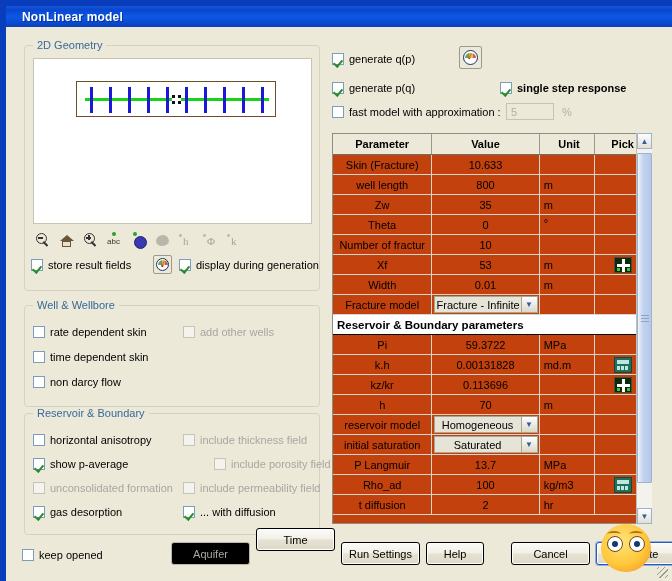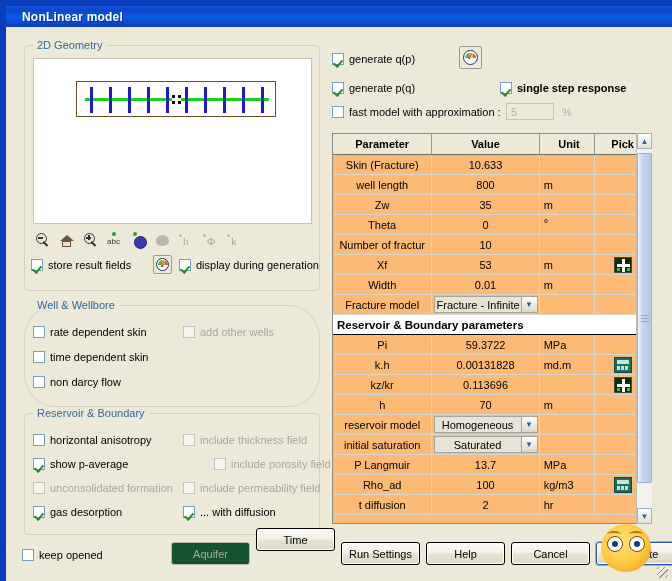--- a/index.html
+++ b/index.html
@@ -96,32 +96,32 @@
   }
 
   
   .btn{
     position:absolute;box-sizing:border-box;
     background:linear-gradient(180deg,#fbfbf8 0%,#f2f0e6 48%,#e6e2d2 52%,#ded9c6 100%);
     border:1px solid #000;border-radius:3px;
     font-size:11px;color:#000;display:flex;align-items:center;justify-content:center;
     box-shadow:inset 0 0 0 1px #fff;
   }
-  .btn.dis{color:#aaa6a0;border-color:#bcb8ac;background:#14532d;box-shadow:none;}
+  .btn.dis{color:#aaa6a0;border-color:#bcb8ac;background:#000000;box-shadow:none;}
   .btn.def{border:1px solid #2b57b5;box-shadow:inset 0 0 0 1px #fff,0 0 0 1px #8fb0e6;}
 
   
   .numfield{
     position:absolute;box-sizing:border-box;background:#ece9d8;border:1px solid #c6c2b4;
     color:#b3afa6;font-size:11px;display:flex;align-items:center;padding-left:4px;
   }
 
   
   .grid{
-    position:absolute;background:#fdba74;border:1px solid #8d8d85;box-sizing:border-box;
+    position:absolute;background:#c2410c;border:1px solid #8d8d85;box-sizing:border-box;
     overflow:hidden;
   }
   .grow{display:flex;height:20px;box-sizing:border-box;border-bottom:1px solid #d6d6ce;}
   .grow.hdr{
     height:21px;background:#ece9d8;font-weight:bold;border-bottom:1px solid #6f6f68;
   }
   .grow.section{height:20px;background:#fff;border-bottom:1px solid #000000;}
   .gc{box-sizing:border-box;display:flex;align-items:center;justify-content:center;
       border-right:1px solid #d6d6ce;overflow:hidden;white-space:nowrap;font-size:11px;}
   .grow.hdr .gc{border-right:1px solid #9a9a92;justify-content:center;}
@@ -267,21 +267,21 @@
         <span class="dial"></span>
           <span class="arc"></span>
       </div>
 
       <div class="cb" style="left:154px;top:213px;">
         <span class="box on"></span>
         <span class="lbl">display during generation</span>
       </div>
     </div>
 
-    <div class="group" style="left:18px;top:278px;width:296px;height:102px;border-radius:32px;">
+    <div class="group" style="left:18px;top:278px;width:296px;height:102px;">
       <span class="legend">Well &amp; Wellbore</span>
 
       <div class="cb" style="left:8px;top:20px;">
         <span class="box"></span>
         <span class="lbl">rate dependent skin</span>
       </div>
       <div class="cb" style="left:158px;top:20px;">
         <span class="box dis"></span>
         <span class="lbl dis">add other wells</span>
       </div>
@@ -540,21 +540,21 @@
 
     <div class="btn dis" style="left:165px;top:515px;width:79px;height:23px;">
       <span>Aquifer</span>
     </div>
     <div class="btn" style="left:250px;top:501px;width:79px;height:23px;">
       <span>Time</span>
     </div>
     <div class="btn" style="left:335px;top:515px;width:79px;height:23px;">
       <span>Run Settings</span>
     </div>
-    <div class="btn" style="left:420px;top:515px;width:79px;height:23px;">
+    <div class="btn" style="left:420px;top:515px;width:58px;height:23px;">
       <span>Help</span>
     </div>
     <div class="btn" style="left:505px;top:515px;width:79px;height:23px;">
       <span>Cancel</span>
     </div>
     <div class="btn def" style="left:590px;top:515px;width:79px;height:23px;">
       <span>Generate</span>
     </div>
 
     <div class="sun" style="left:583px;top:487px;">

